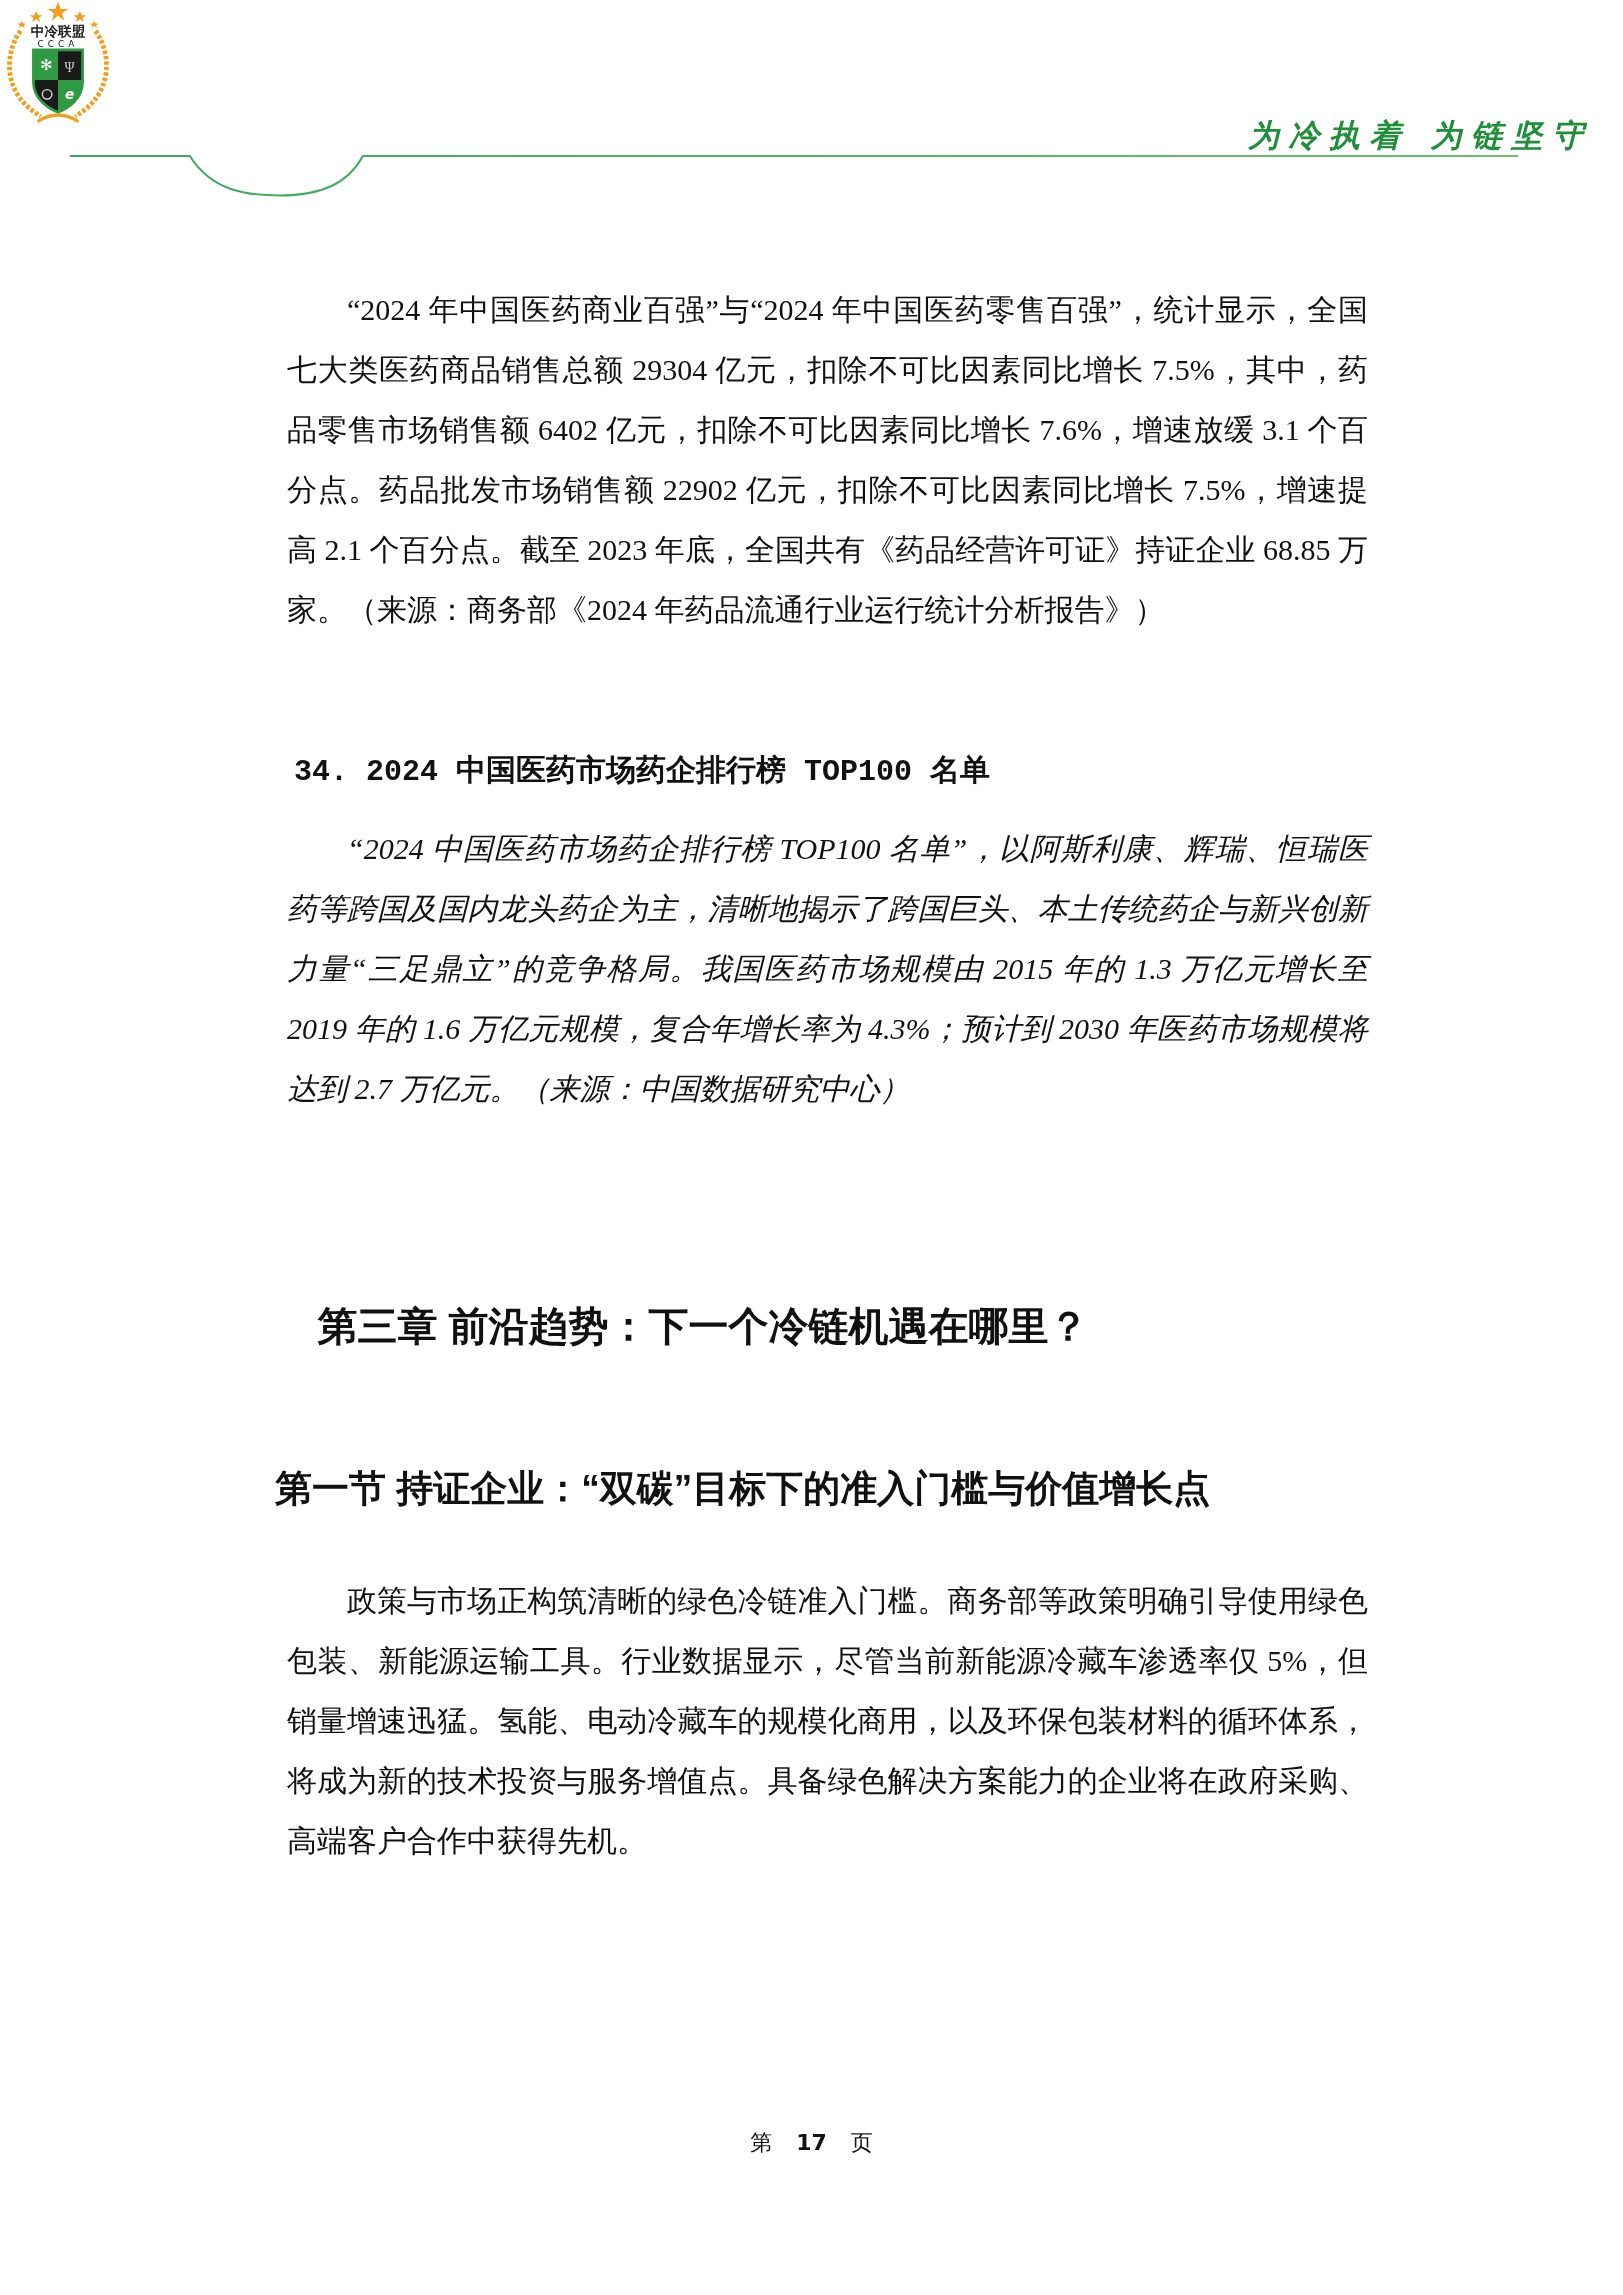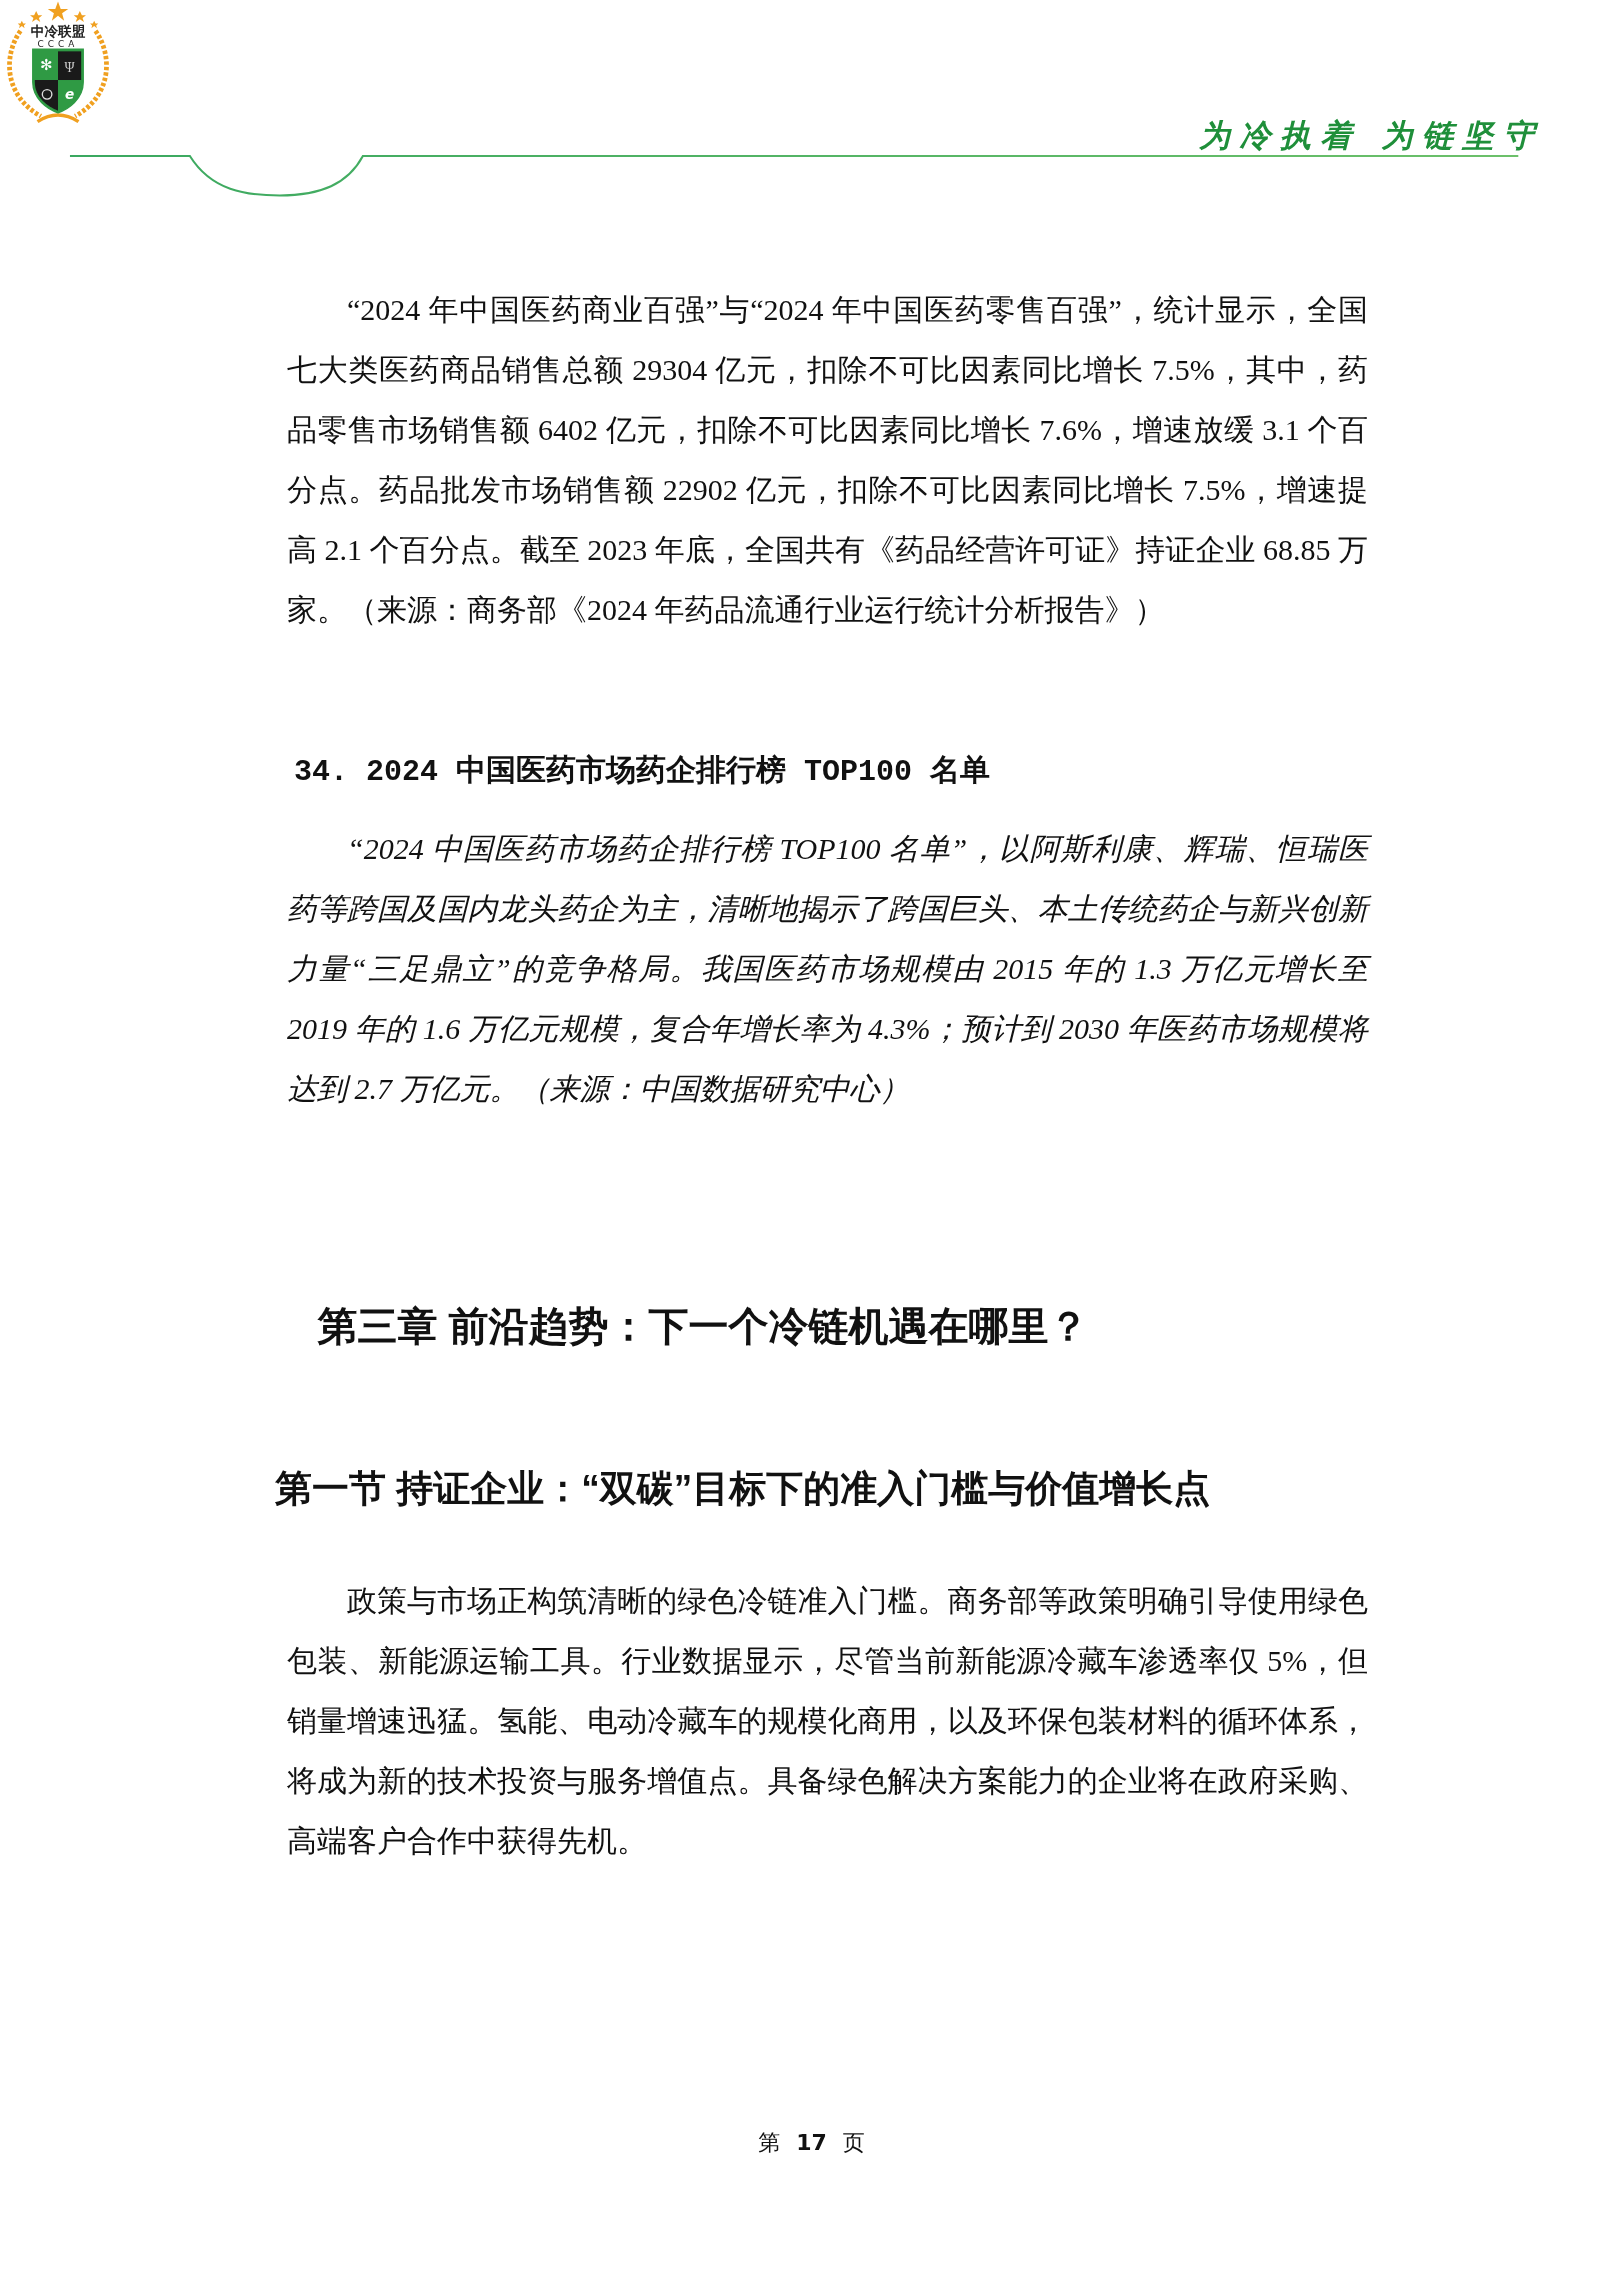--- a/index.html
+++ b/index.html
@@ -1,28 +1,28 @@
 <!DOCTYPE html>
 <html style="font-size:11px"><head>
 <meta charset="utf-8">
 <style>
   html, body { margin: 0; padding: 0; background: #ffffff; }
   body { width: 1623px; height: 2295px; position: relative; overflow: hidden; font-family: "Liberation Serif", "DejaVu Serif", serif; color: #111; }
   .header { position: absolute; left: 0; top: 0; width: 1490px; height: 218px; }
   .header svg { position: absolute; left: 0; top: 0; }
   .logo { position: absolute; left: 208px; top: 68px; width: 116px; height: 130px; }
-  .slogan { position: absolute; left: 1199px; top: 115px; font-family: "DejaVu Serif", serif; font-size: 31px; font-weight: bold; font-style: italic; color: #1f8f3a; letter-spacing: 9.5px; white-space: nowrap; }
+  .slogan { position: absolute; left: 1248px; top: 115px; font-family: "DejaVu Serif", serif; font-size: 31px; font-weight: bold; font-style: italic; color: #1f8f3a; letter-spacing: 9.5px; white-space: nowrap; }
   .slogan .gap { display: inline-block; width: 20.5px; }
   .body-text { position: absolute; left: 275px; width: 1081px; font-size: 30px; line-height: 60px; text-align: justify; text-align-last: left; margin-left: 12px; }
   .body-text p { margin: 0; text-indent: 60px; }
   .h-item { position: absolute; left: 294px; top: 750px; font-family: Liberation Mono, monospace; font-weight: bold; font-size: 30px; }
   .h-chapter { position: absolute; left: 0; width: 1406px; text-align: center; top: 1299px; font-family: "Liberation Sans", "DejaVu Sans", sans-serif; font-weight: bold; font-size: 40px; }
   .h-section { position: absolute; left: 275px; top: 1464px; font-family: "Liberation Sans", "DejaVu Sans", sans-serif; font-weight: bold; font-size: 37px; white-space: nowrap; }
   .footer { position: absolute; left: 0; width: 1623px; top: 2128px; text-align: center; font-family: "DejaVu Sans", sans-serif; font-size: 22px; }
-  .footer .num { font-weight: bold; margin: 0 16px; }
+  .footer .num { font-weight: bold; margin: 0 24px; }
 </style>
 </head>
 <body>
 
 <div class="header">
   <svg width="1623" height="218" viewBox="0 0 2381 320">
     <defs>
       <linearGradient id="lg" x1="0" y1="0" x2="1" y2="0">
         <stop offset="0" stop-color="#3aa860"></stop>
         <stop offset="1" stop-color="#6cc06a"></stop>

